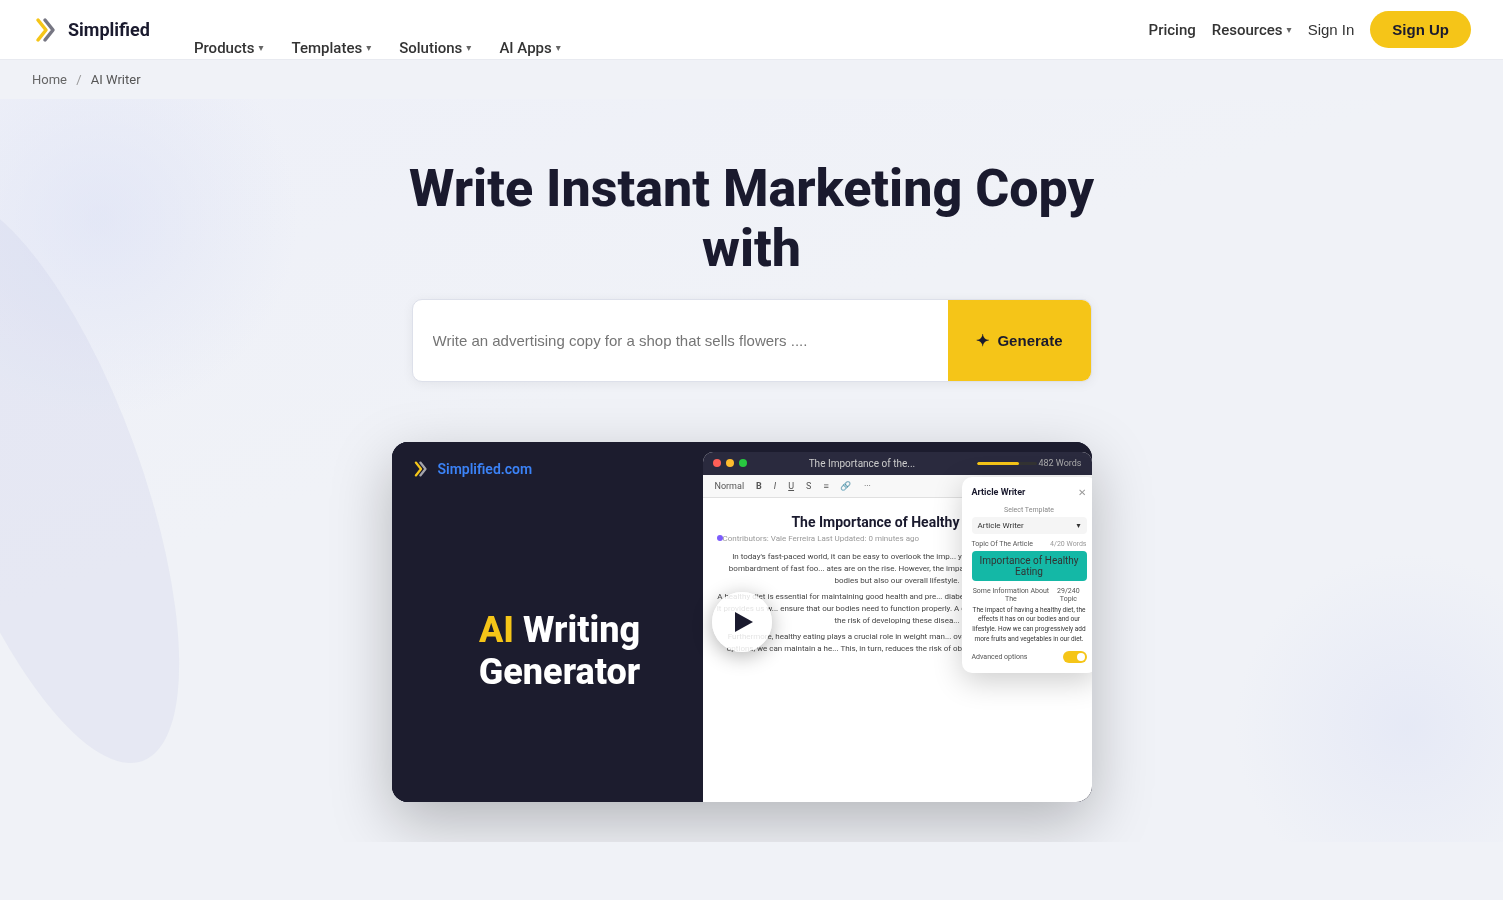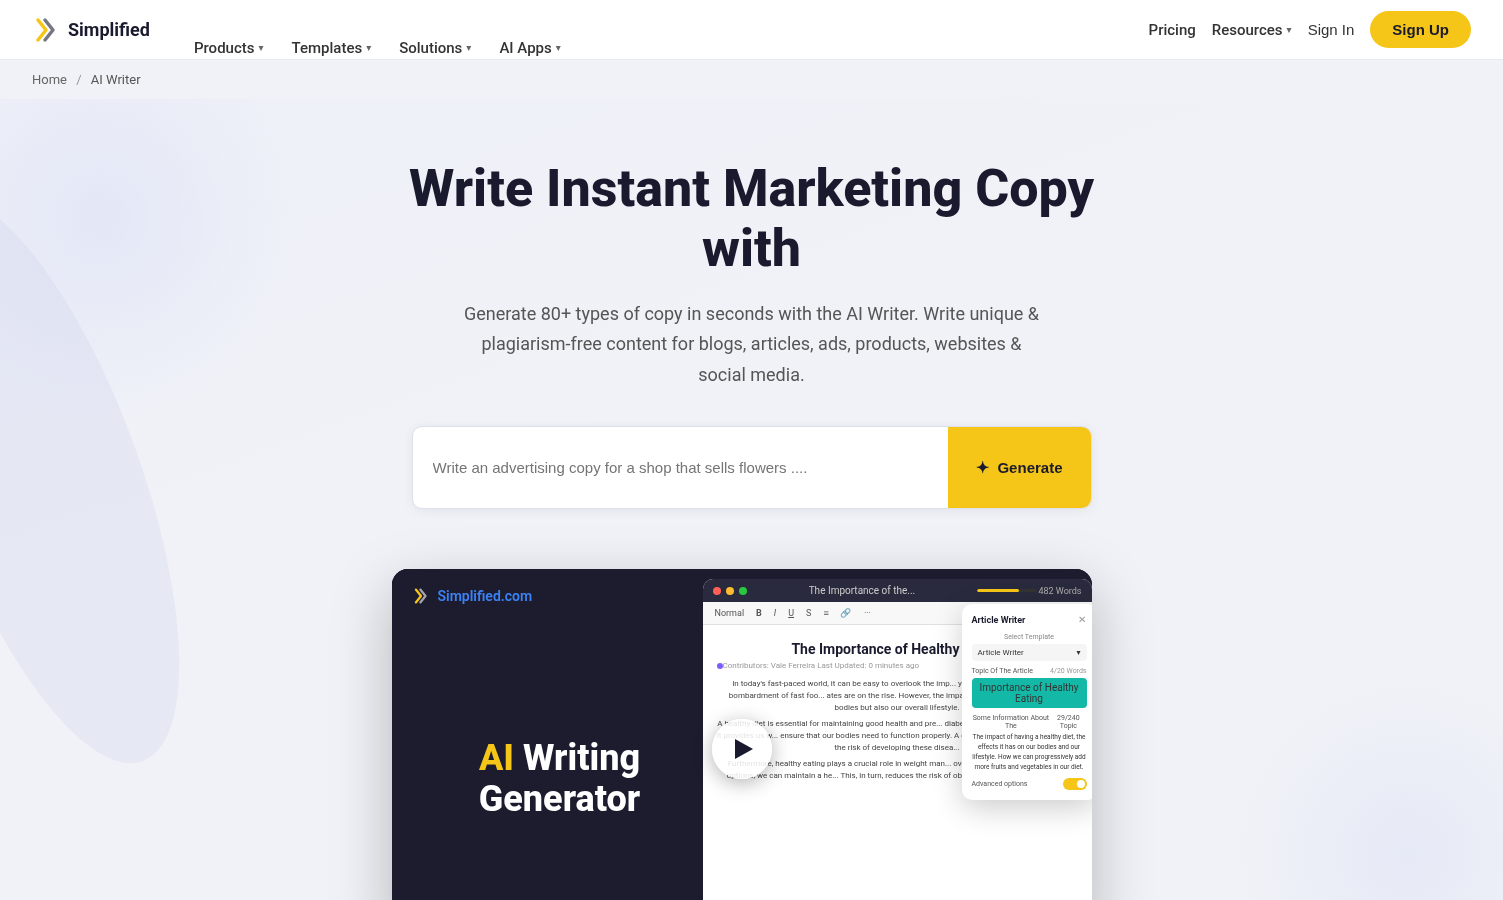--- a/index.html
+++ b/index.html
@@ -537,21 +537,20 @@
   <span class="breadcrumb-current">AI Writer</span>
 </div>
 
 <section class="hero">
   <div class="bg-curve-left"></div>
 
   <h1 class="hero-title">
     <span>Write Instant Marketing Copy with</span><br>
   </h1>
 
-  <p class="hero-subtitle">Generate 80+ types of copy in seconds with the AI Writer. Write unique &amp; plagiarism-free content for blogs, articles, ads, products, websites &amp; social media.</p>
 
   <div class="search-bar-wrapper">
     <input class="search-input" type="text" placeholder="Write an advertising copy for a shop that sells flowers ...." style="">
     <button class="btn-generate">
       <span class="generate-icon">✦</span>
       <span>Generate</span>
     </button>
   </div>
 
   <div class="video-section">

